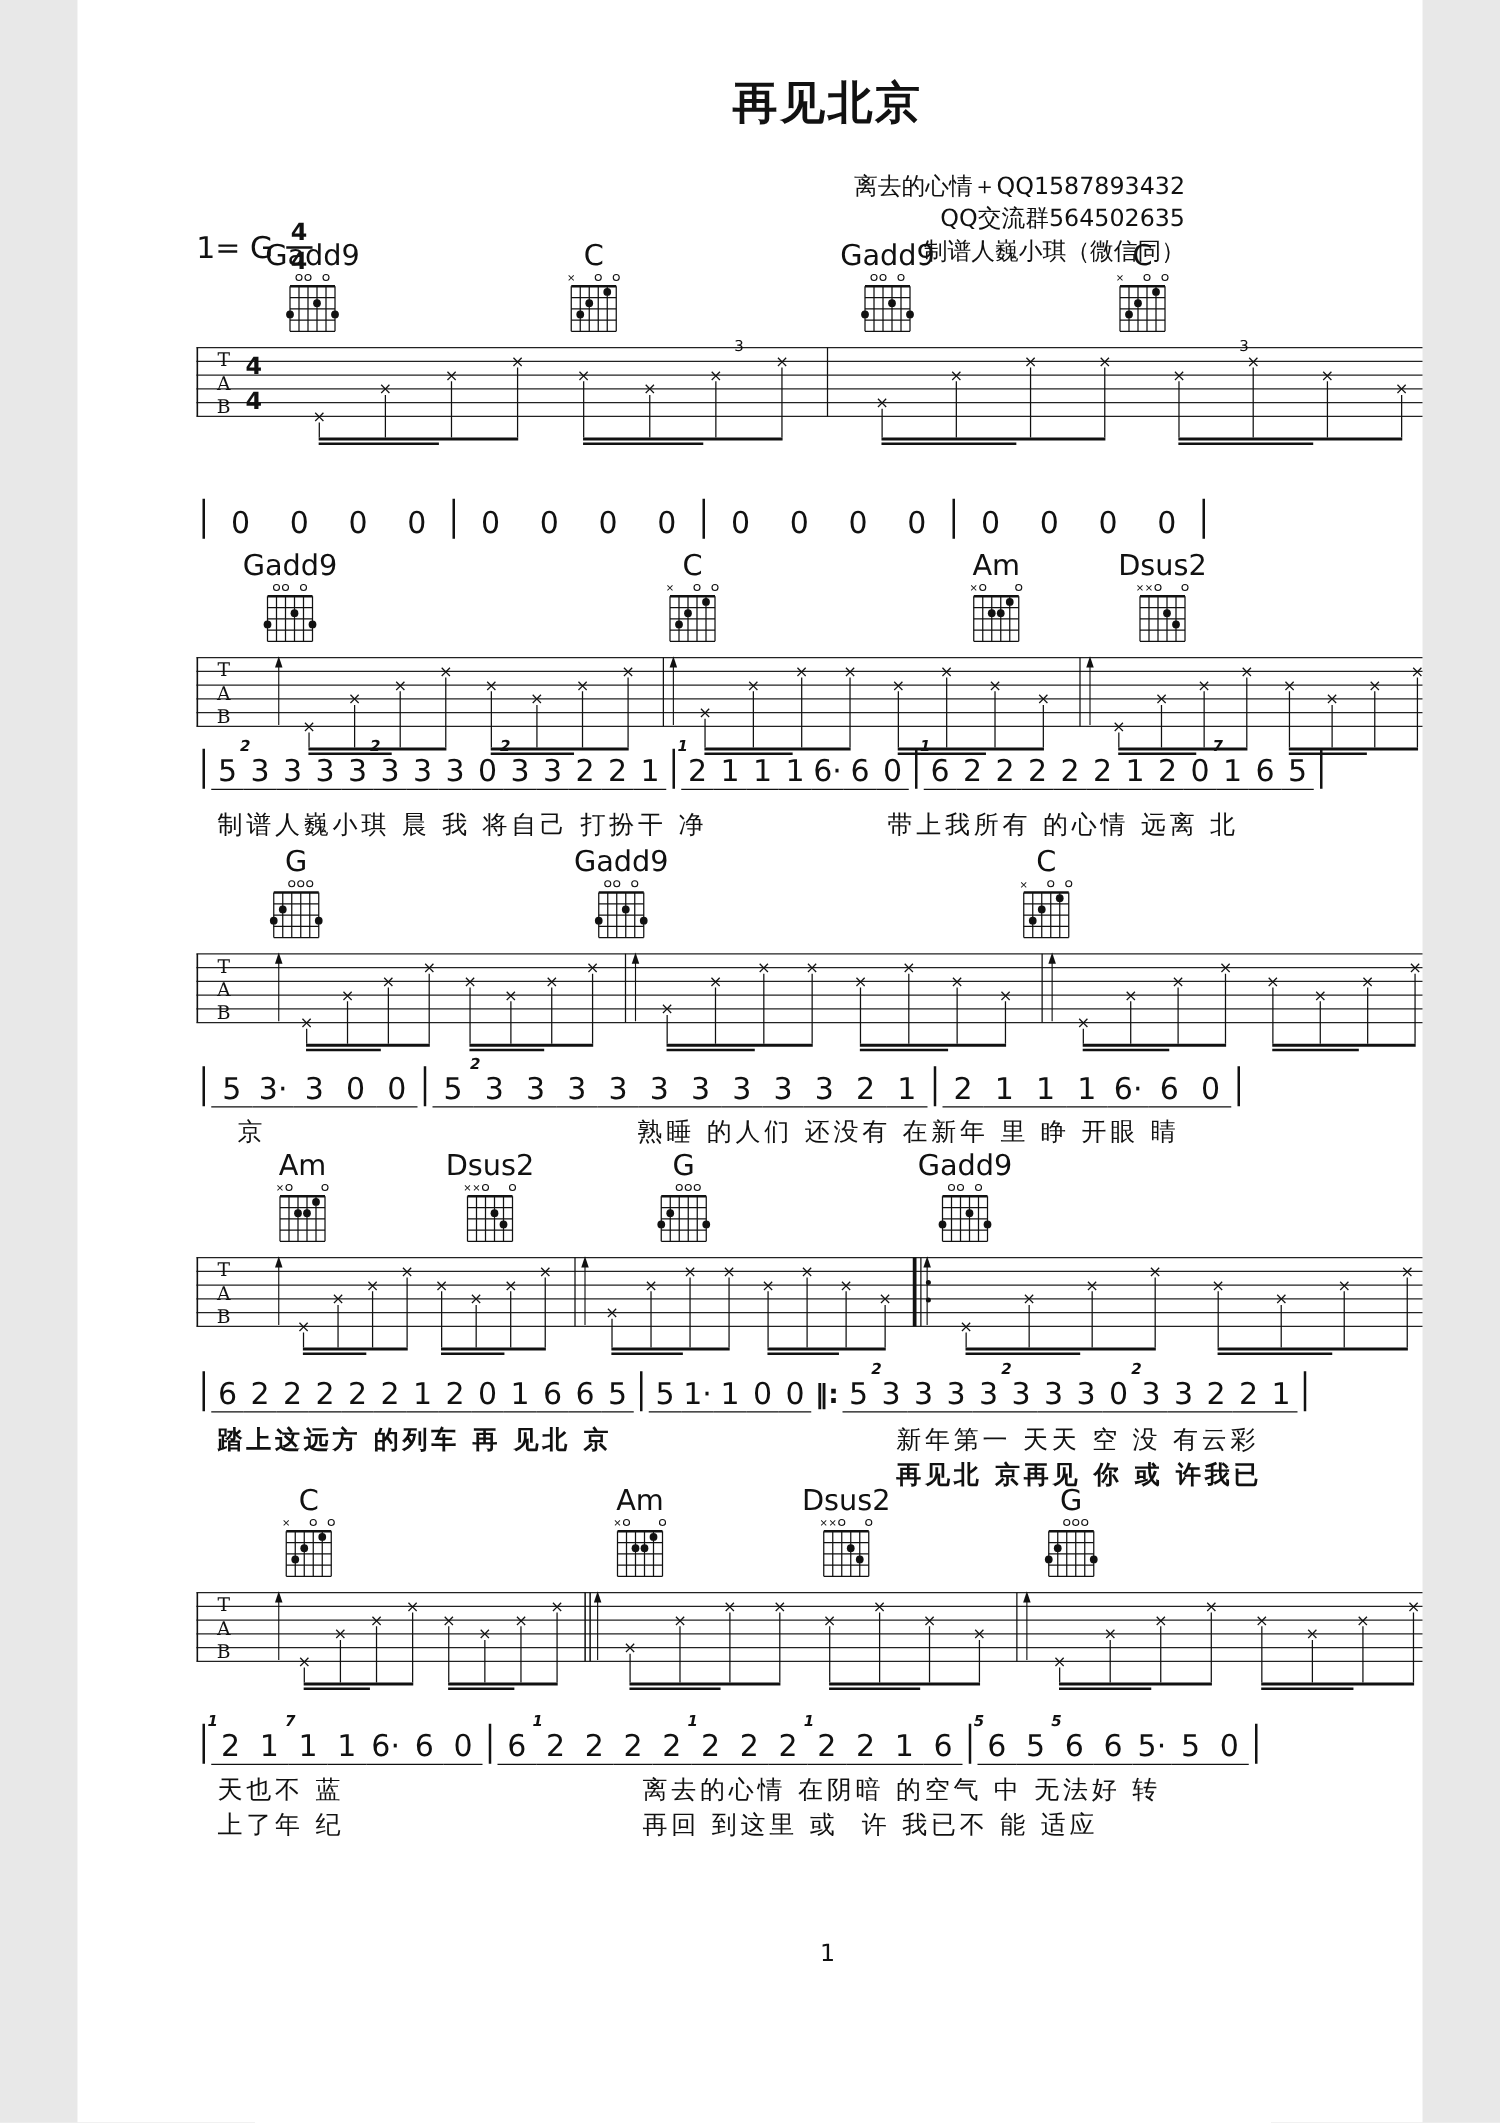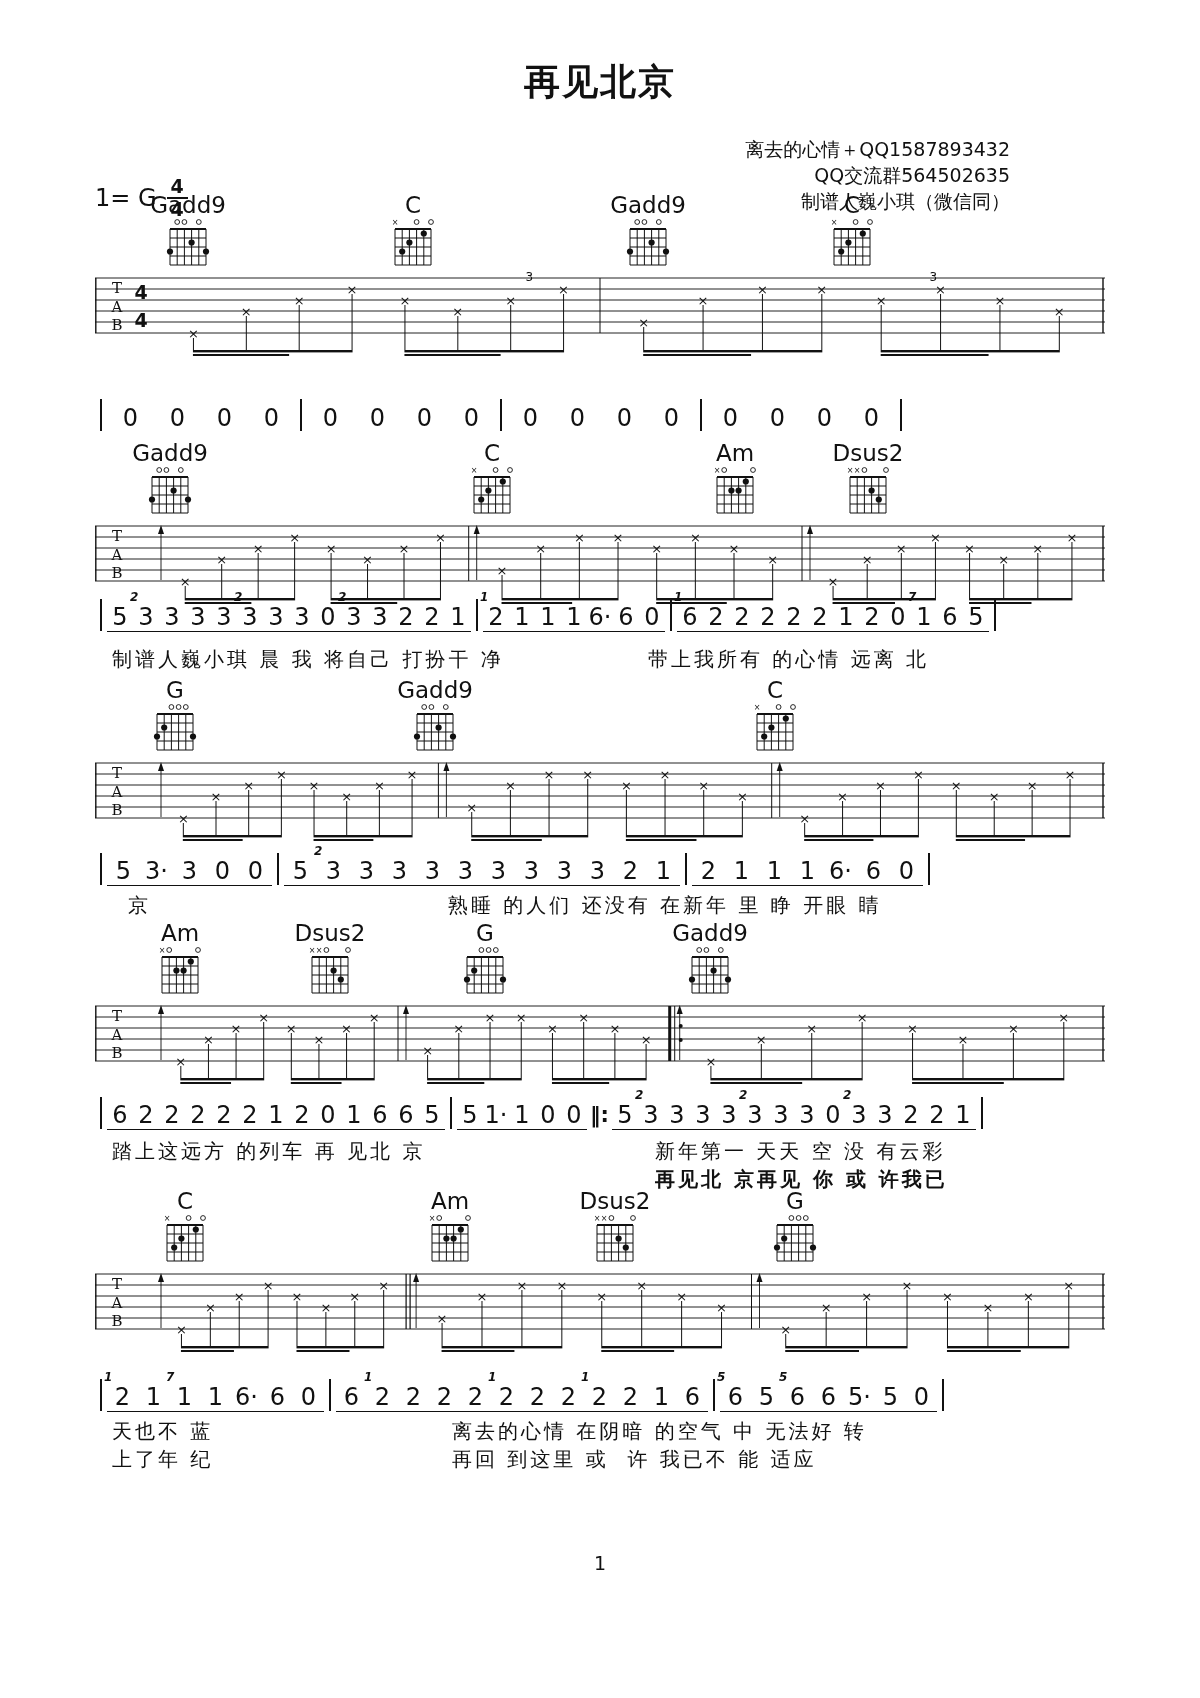--- a/index.html
+++ b/index.html
@@ -1,16 +1,16 @@
 <!DOCTYPE html>
 <html><head>
 <meta charset="utf-8">
 <style>
   html,body{margin:0;padding:0;background:#e8e8e8;}
-  .page{position:relative;width:1200px;height:1698px;background:#ffffff;margin:0 auto;
+  .page{position:relative;width:1076px;height:1698px;background:#ffffff;margin:0 auto;
         font-family:"DejaVu Sans","Liberation Sans",sans-serif;color:#111;overflow:hidden;}
   .title{position:absolute;top:58px;left:0;width:1200px;text-align:center;
          font-size:36px;font-weight:bold;letter-spacing:2px;}
   .artist{position:absolute;top:110px;left:0;width:1200px;text-align:center;font-size:23px;}
   .info{position:absolute;top:136px;right:190px;text-align:right;font-size:19px;line-height:26px;}
   .keysig{position:absolute;top:176px;left:95px;font-size:24px;display:flex;align-items:center;gap:10px;}
   .ts{display:inline-flex;flex-direction:column;align-items:center;font-size:19px;font-weight:bold;line-height:1;}
   .ts i{font-style:normal;padding:1px 4px;}
   .ts i:first-child{border-bottom:2px solid #111;}
   .chord-block{position:absolute;width:84px;text-align:center;}
@@ -804,21 +804,21 @@
         <span class="note u" style="width: 26px;">3</span>
         <span class="note u" style="width: 26px;">3</span>
         <span class="note u" style="width: 26px;">0</span>
         <span class="note u" style="width: 26px;">3<i class="grace">2</i></span>
         <span class="note u" style="width: 26px;">3</span>
         <span class="note u" style="width: 26px;">2</span>
         <span class="note u" style="width: 26px;">2</span>
         <span class="note u" style="width: 26px;">1</span>
         <span class="mbar"></span>
       </div>
-      <div class="lyric-seg" style="left: 112px; top: 1138px;">踏上这远方 的列车 再 见北 京</div>
+      <div class="lyric-seg" style="left: 112px; top: 1138px; font-weight: bold;">踏上这远方 的列车 再 见北 京</div>
       <div class="lyric-seg" style="left: 655px; top: 1138px;">新年第一 天天 空 没 有云彩</div>
       <div class="lyric-seg" style="left: 655px; top: 1166px; font-weight: bold;">再见北 京再见 你 或 许我已</div>
       <div class="chord-block" style="left: 143px; top: 1192px;">
         <div class="chord-label">C</div>
         <div><svg width="48" height="56" xmlns="http://www.w3.org/2000/svg">
             <text x="6" y="11" font-size="8" text-anchor="middle" fill="#111">×</text>
             <circle cx="27.6" cy="8" r="2.4" fill="none" stroke="#111" stroke-width="0.9"></circle>
             <circle cx="42" cy="8" r="2.4" fill="none" stroke="#111" stroke-width="0.9"></circle>
             <line x1="6" y1="15" x2="6" y2="51" stroke="#111" stroke-width="1"></line>
             <line x1="13.2" y1="15" x2="13.2" y2="51" stroke="#111" stroke-width="1"></line>

